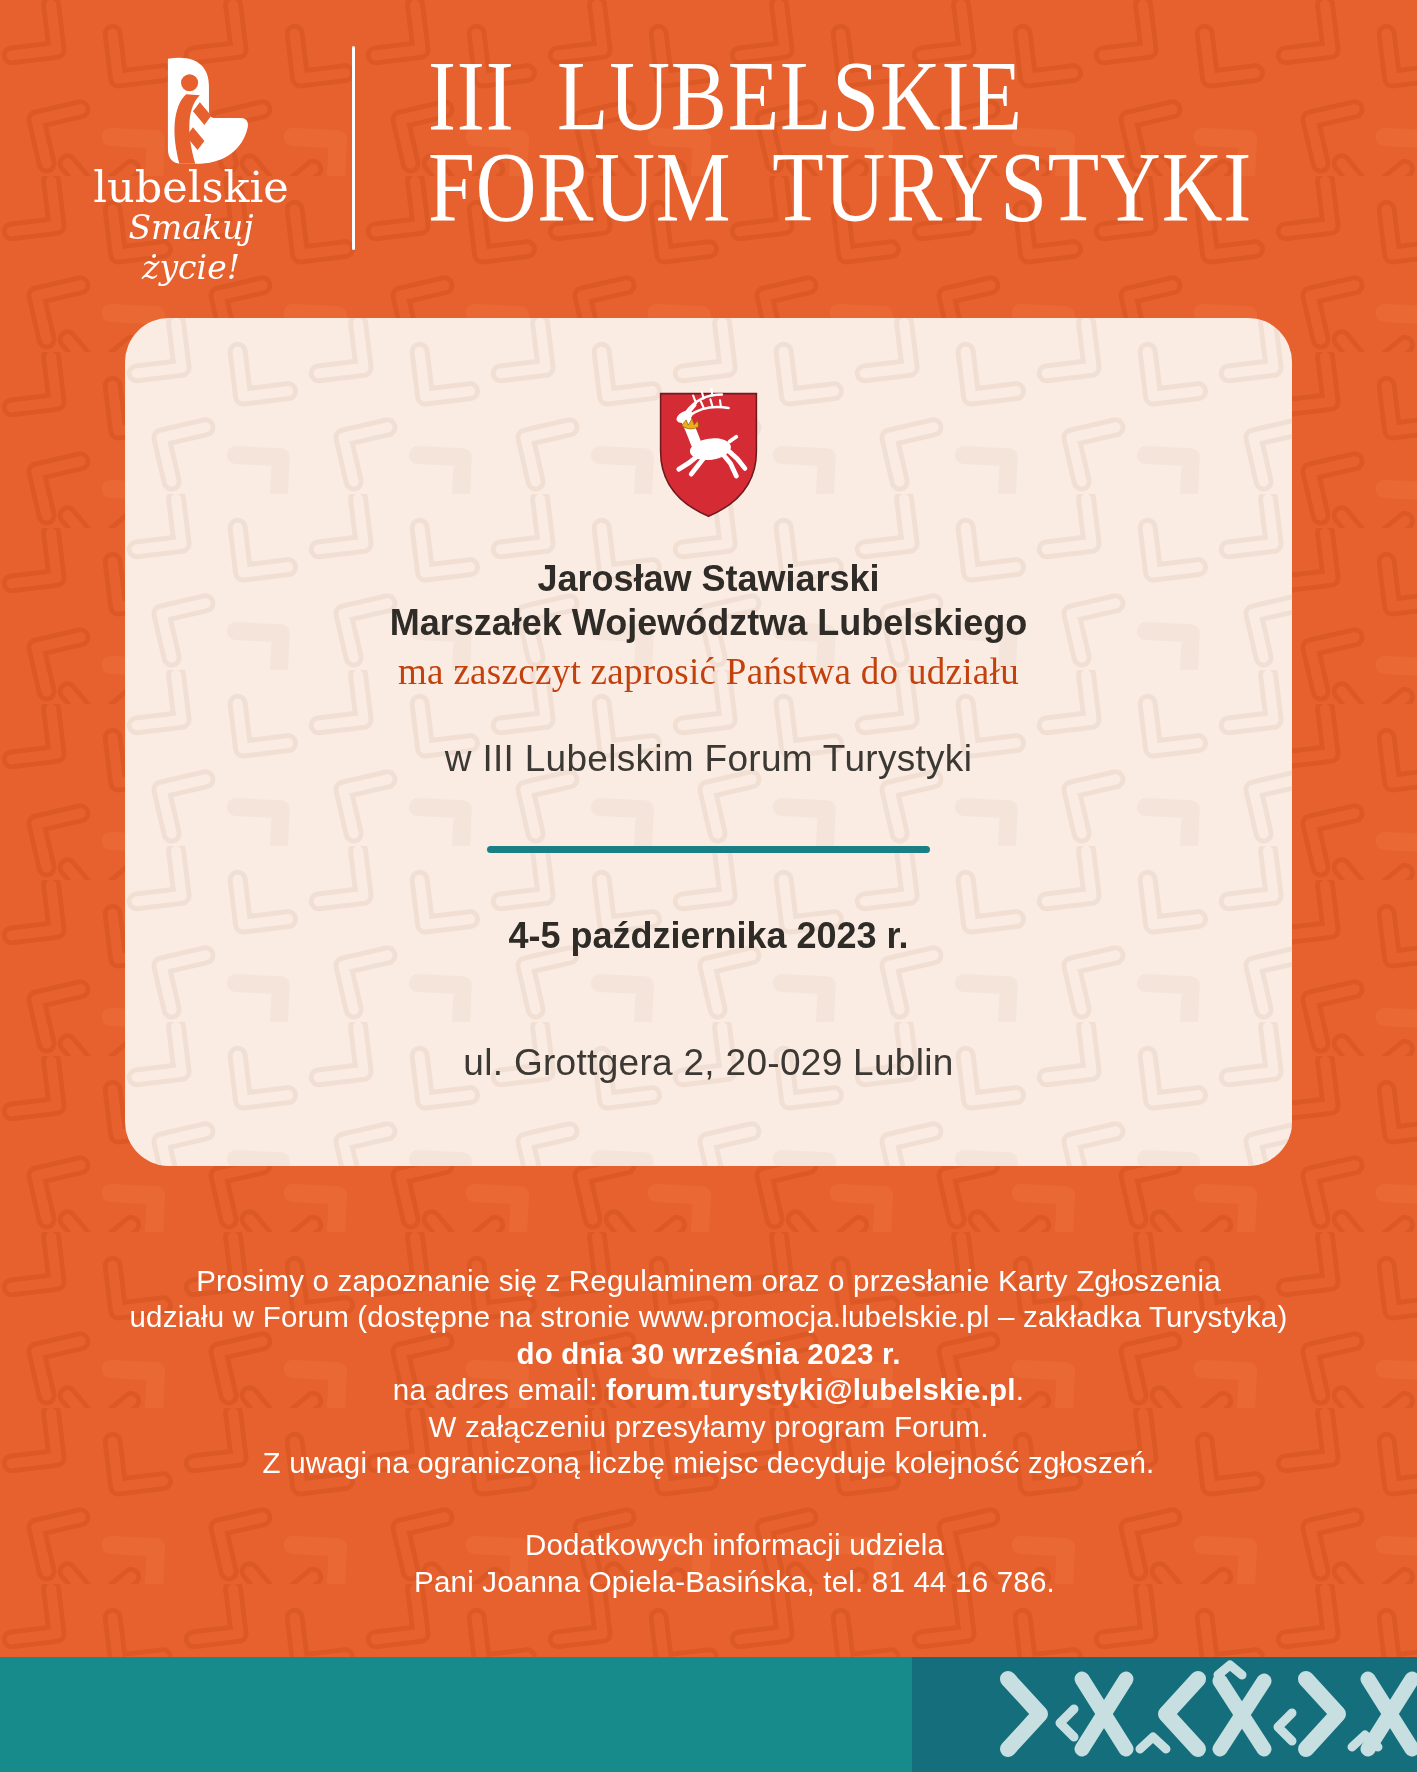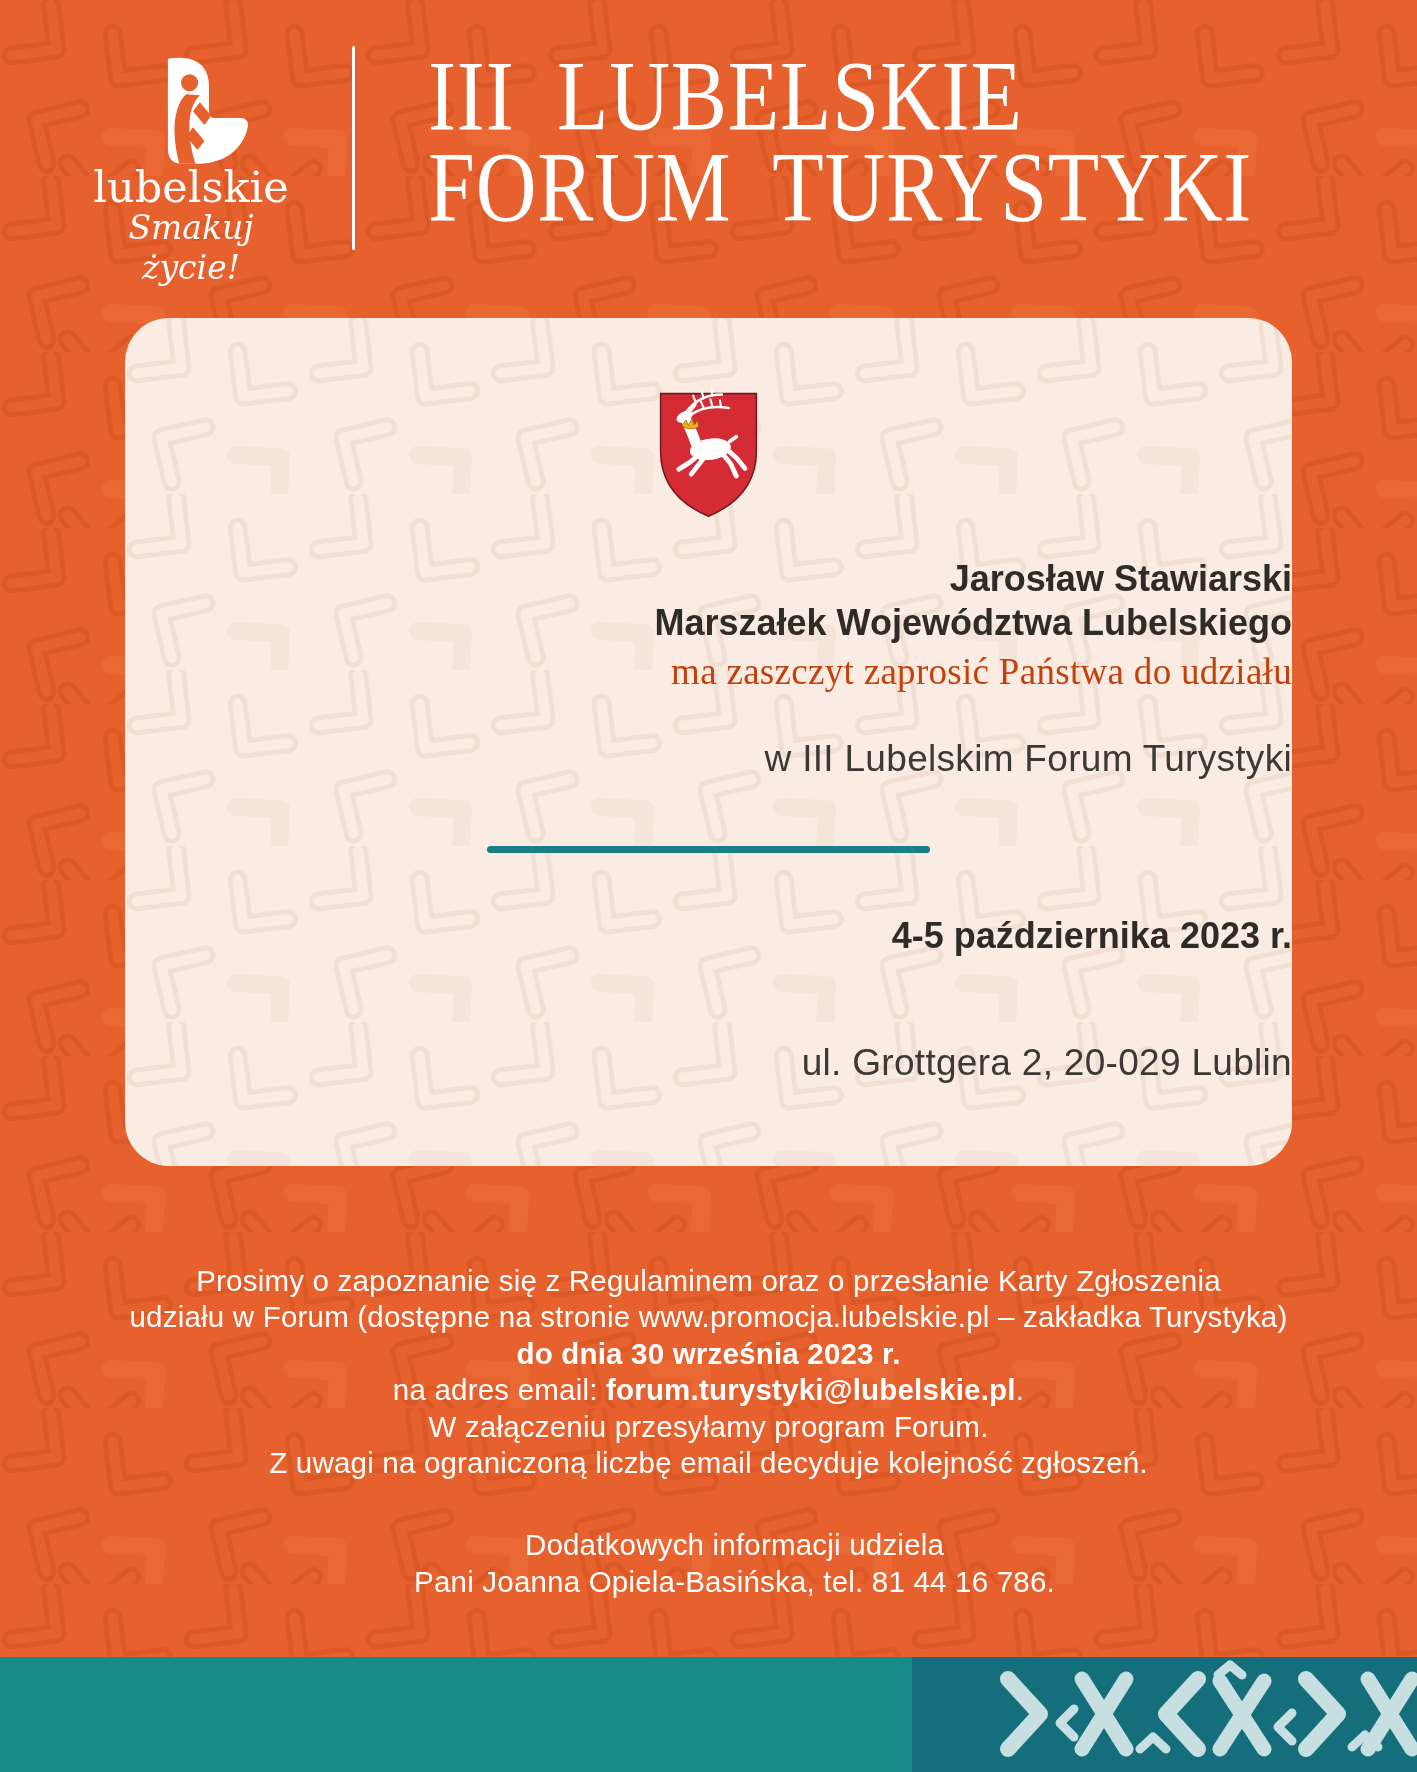--- a/index.html
+++ b/index.html
@@ -17,21 +17,21 @@
   .logo-tagline{left:75px;top:208px;width:232px;text-align:center;color:#fff;
     font-family:"DejaVu Serif",serif;font-style:italic;font-size:33px;line-height:40px;}
   .header-divider{left:352px;top:46px;width:3px;height:204px;background:#fff;border-radius:2px;}
   .title{left:428px;top:50px;color:#fff;font-family:"Liberation Serif",serif;font-weight:400;}
   .title-line{display:block;font-size:99px;line-height:91px;white-space:nowrap;
     transform:scaleX(.85);transform-origin:0 50%;letter-spacing:1px;word-spacing:24px;}
 
   
   .card{left:125px;top:318px;width:1167px;height:848px;border-radius:44px;
     background:#FAECE3;overflow:hidden;}
-  .card-line{left:0;top:0;width:100%;text-align:right;color:#2F2B27;}
+  .card-line{left:0;top:0;width:100%;text-align:center;color:#2F2B27;}
   .coat{left:526px;top:64px;width:115px;height:144px;}
   .host-name{top:240px;font-size:36px;font-weight:700;}
   .host-title{top:284px;font-size:36px;font-weight:700;}
   .invite-1{top:332px;font-size:37px;font-weight:400;color:#c2410c;letter-spacing:.3px;font-family:Liberation Serif, serif;}
   .invite-2{top:420px;font-size:37px;font-weight:400;color:#3C3833;letter-spacing:.3px;}
   .card-divider{left:362px;top:528px;width:443px;height:7px;border-radius:4px;background:#1A7E85;}
   .event-date{top:597px;font-size:36px;font-weight:700;}
   .venue{top:656px;font-size:36px;font-weight:700;}
   .address{top:724px;font-size:37px;font-weight:400;color:#3C3833;letter-spacing:.3px;}
 
@@ -154,21 +154,21 @@
     <div class="abs card-line event-date">4-5 października 2023 r.</div>
     <div class="abs card-line address">ul. Grottgera 2, 20-029 Lublin</div>
   </section>
 
   <section class="abs info">
     <div>Prosimy o zapoznanie się z Regulaminem oraz o przesłanie Karty Zgłoszenia</div>
     <div>udziału w Forum (dostępne na stronie www.promocja.lubelskie.pl – zakładka Turystyka)</div>
     <div class="b">do dnia 30 września 2023 r.</div>
     <div><span>na adres email: </span><span class="b">forum.turystyki@lubelskie.pl</span><span>.</span></div>
     <div>W załączeniu przesyłamy program Forum.</div>
-    <div>Z uwagi na ograniczoną liczbę email decyduje kolejność zgłoszeń.</div>
+    <div>Z uwagi na ograniczoną liczbę miejsc decyduje kolejność zgłoszeń.</div>
   </section>
 
   <section class="abs contact">
     <div>Dodatkowych informacji udziela</div>
     <div>Pani Joanna Opiela-Basińska, tel. 81 44 16 786.</div>
   </section>
 
   <footer class="abs footer-bar">
     <div class="footer-accent">
       <svg width="505" height="115" viewBox="0 0 505 115">

